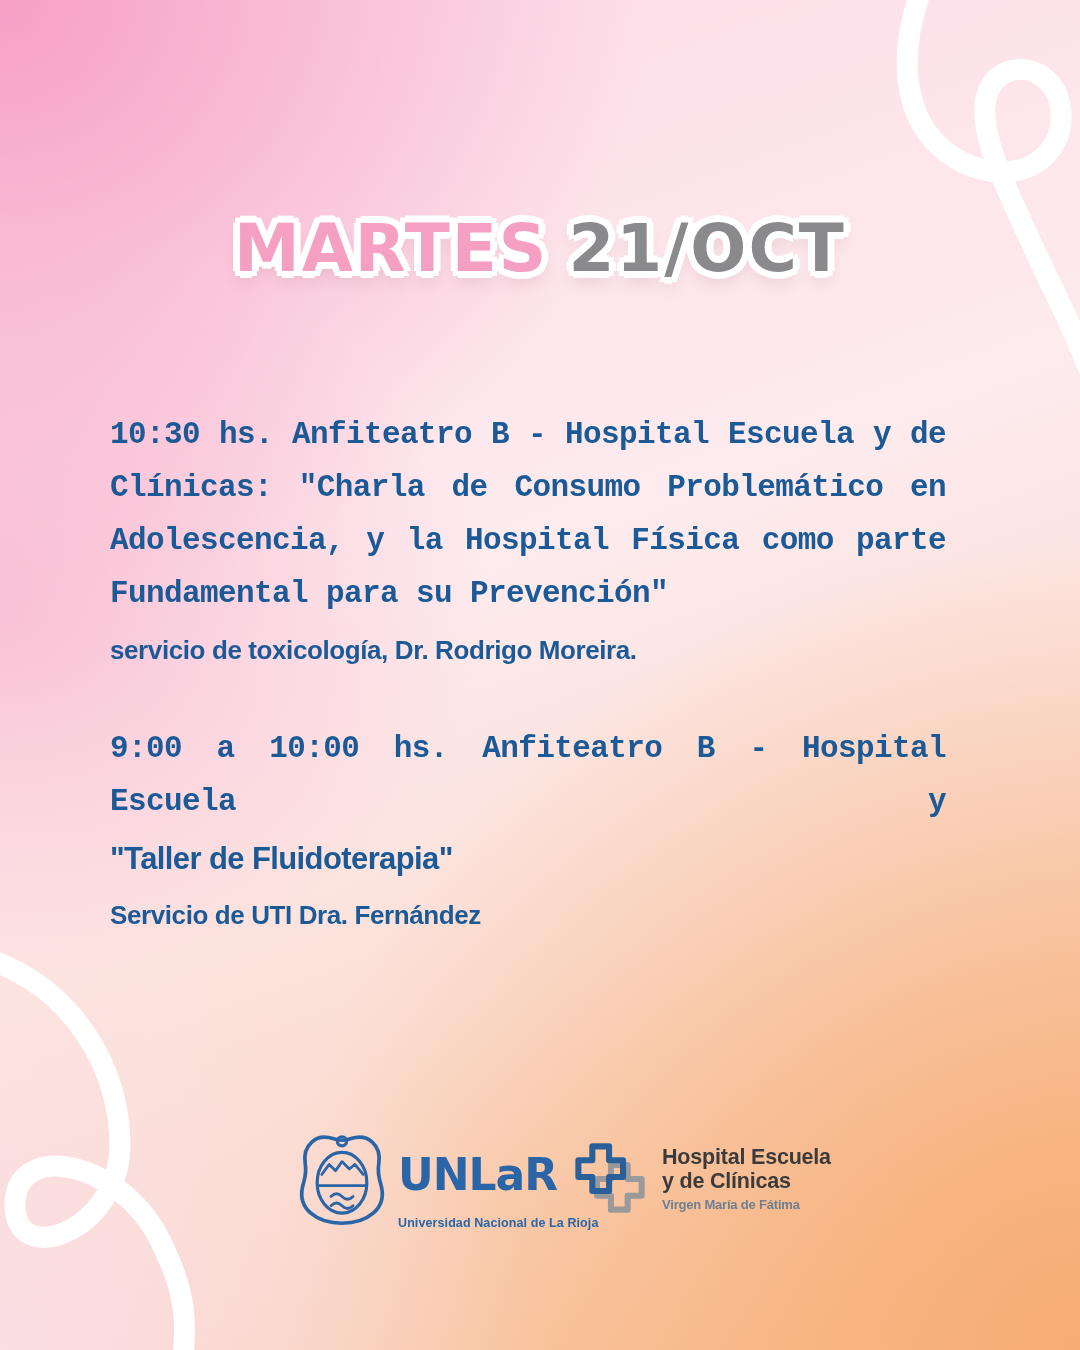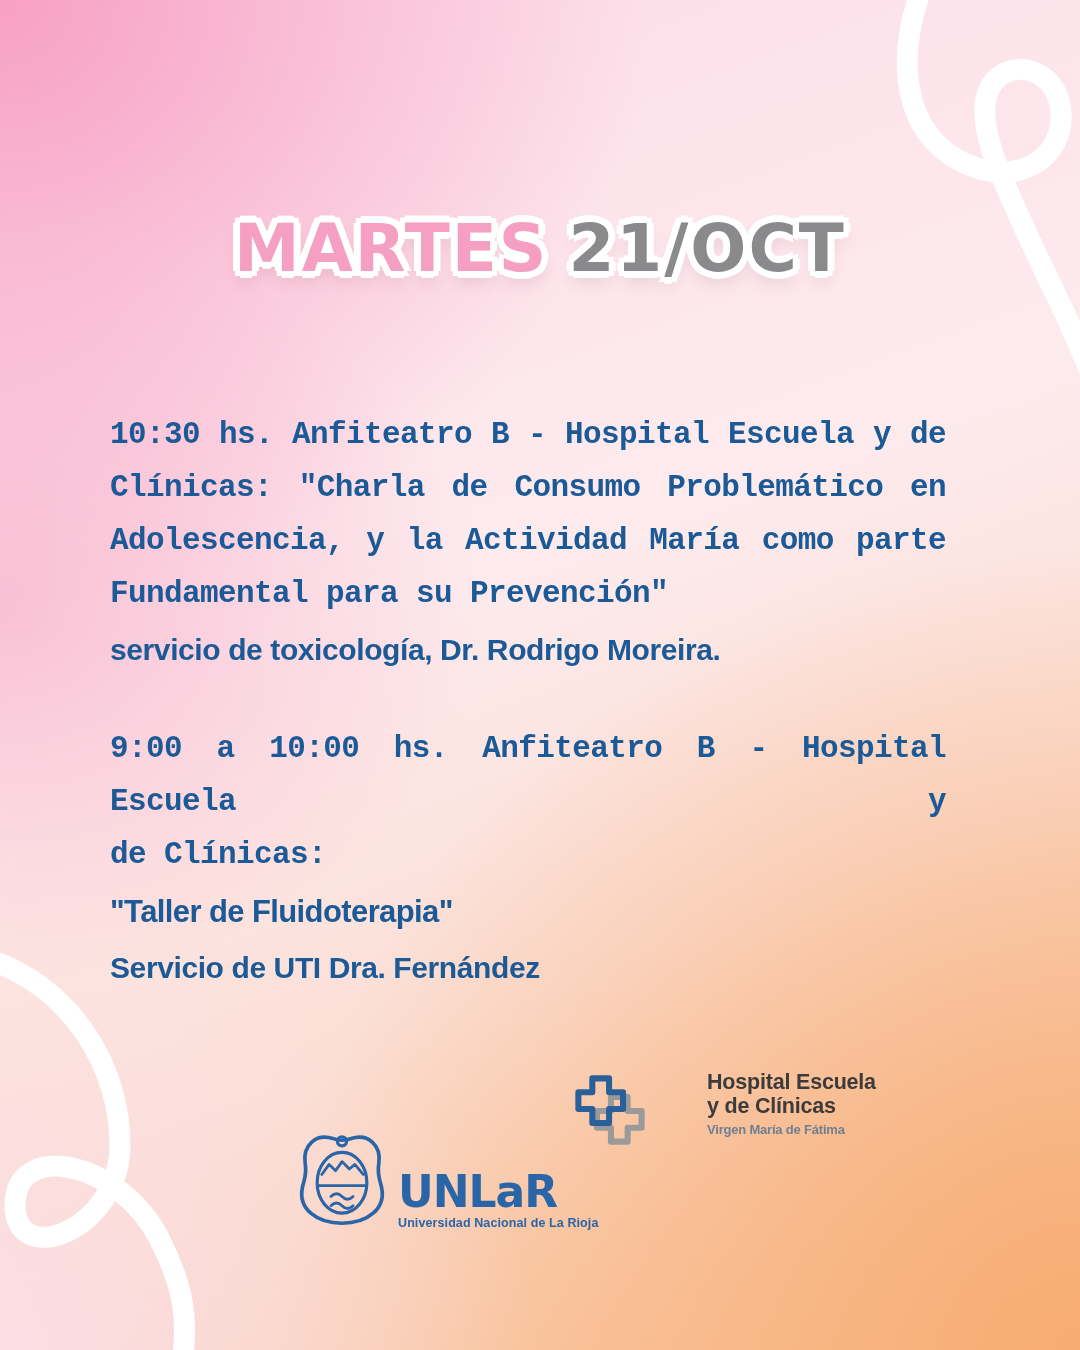--- a/index.html
+++ b/index.html
@@ -33,39 +33,39 @@
   }
   .title .day{color:#f5a0c3;margin-right:20px;}
   .title .date{color:#8a8a8c;}
 
   
   .content{position:absolute;left:110px;top:408px;width:836px;color:#1b5a96;}
   .heading{font-weight:bold;font-size:31px;letter-spacing:-0.6px;line-height:53px;font-family:Liberation Mono, monospace;}
   .jline{text-align:justify;text-align-last:justify;}
   .lline{text-align:left;}
   .detail{
-    font-weight:bold;font-size:30px;letter-spacing:-0.4px;
+    font-weight:bold;font-size:26px;letter-spacing:-0.4px;
     margin-top:12px;line-height:36px;
   }
   .event-2{margin-top:54px;}
   .subheading{
     font-weight:bold;font-size:31px;letter-spacing:-0.6px;
     line-height:53px;margin-top:4px;
   }
 
   
   .unlar{position:absolute;left:296px;top:1130px;display:flex;align-items:flex-end;}
   .unlar-text{margin-left:10px;color:#2a65a8;}
   .unlar-acronym{
     font-family:"DejaVu Sans",sans-serif;
     font-weight:bold;font-size:44px;line-height:44px;letter-spacing:-1px;
   }
-  .unlar-subtitle{font-weight:bold;font-size:12.5px;margin-top:2px;letter-spacing:0.1px;}
+  .unlar-subtitle{font-weight:bold;font-size:12.5px;margin-top:19px;letter-spacing:0.1px;}
 
-  .hospital{position:absolute;left:570px;top:1070px;display:flex;align-items:flex-start;gap:45px;}
+  .hospital{position:absolute;left:570px;top:1138px;display:flex;align-items:center;}
   .hospital-text{margin-left:12px;}
   .hospital-name{font-weight:bold;font-size:21.5px;line-height:24px;color:#3b3b3c;letter-spacing:-0.2px;}
   .hospital-subtitle{font-size:13px;font-weight:bold;color:#6e7f91;margin-top:4px;letter-spacing:-0.2px;}
 </style>
 </head>
 <body>
 
 <div class="canvas">
 
   <svg class="swirls" viewBox="0 0 1080 1350" aria-hidden="true">
@@ -76,30 +76,29 @@
   <div class="title">
     <span class="day">MARTES</span><span class="date">21/OCT</span>
   </div>
 
   <div class="content">
 
     <section class="event-1">
       <div class="heading">
         <div class="jline">10:30 hs. Anfiteatro B - Hospital Escuela y de</div>
         <div class="jline">Clínicas: "Charla de Consumo Problemático en</div>
-        <div class="jline">Adolescencia, y la Actividad María como parte</div>
+        <div class="jline">Adolescencia, y la Hospital Física como parte</div>
         <div class="lline">Fundamental para su Prevención"</div>
       </div>
       <div class="detail">servicio de toxicología, Dr. Rodrigo Moreira.</div>
     </section>
 
     <section class="event-2">
       <div class="heading">
         <div class="jline">9:00 a 10:00 hs. Anfiteatro B - Hospital Escuela y</div>
-        <div class="lline">de Clínicas:</div>
       </div>
       <div class="subheading">"Taller de Fluidoterapia"</div>
       <div class="detail">Servicio de UTI Dra. Fernández</div>
     </section>
 
   </div>
 
   <div class="unlar">
     <svg width="92" height="100" viewBox="0 0 100 108" aria-hidden="true">
       <path d="M 40 9 C 22 3 7 16 10 36 C 12 48 9 53 7 62 C 2 85 22 101 50 101 C 78 101 98 85 93 62 C 91 53 88 48 90 36 C 93 16 78 3 60 9 C 53 11.5 47 11.5 40 9 Z" fill="none" stroke="#2a65a8" stroke-width="4" stroke-linejoin="round"></path>

